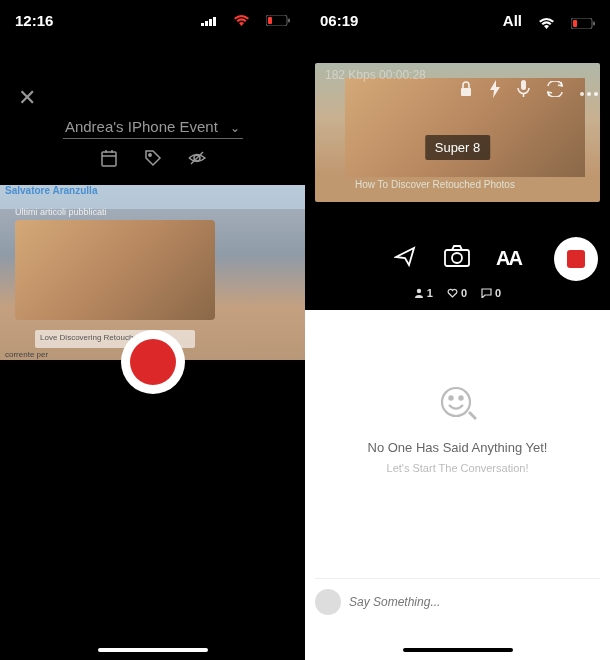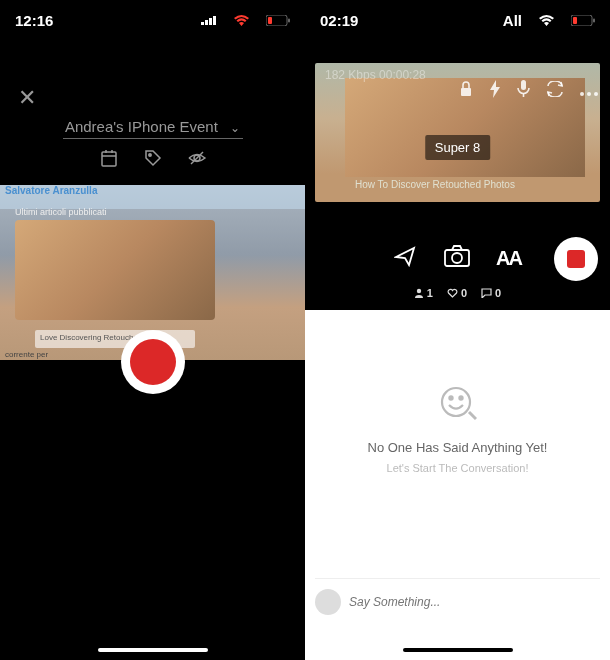--- a/index.html
+++ b/index.html
@@ -1,19 +1,19 @@
 <!DOCTYPE html>
 <html><head>
   <meta charset="utf-8">
   <style>
     * { margin:0; padding:0; box-sizing:border-box; font-family:-apple-system,BlinkMacSystemFont,sans-serif; }
     body { background:#000; width:610px; height:660px; display:flex; overflow:hidden; }
     .screen { position:relative; width:305px; height:660px; background:#000; }
     .statusbar { height:40px; display:flex; justify-content:space-between; align-items:center; padding:0 15px; color:#fff; font-size:15px; font-weight:600; }
-    .status-right { display:flex; align-items:center; gap:17px; }
+    .status-right { display:flex; align-items:flex-end; gap:17px; }
     .signal-icon, .wifi-icon, .battery-icon, .all-icon { display:inline-flex; }
     .battery-icon svg { color:#ff3b30; }
     .close-icon { position:absolute; top:85px; left:18px; color:#999; font-size:22px; }
     .event-title-row { position:absolute; top:118px; left:0; right:0; text-align:center; color:#999; font-size:15px; }
     .event-title-row .chev { margin-left:8px; font-size:12px; }
     .underline { width:180px; height:1px; background:#666; margin:3px auto 0; }
     .toolbar-icons { position:absolute; top:148px; left:0; right:0; display:flex; justify-content:center; gap:24px; color:#999; }
     .preview-left { position:absolute; top:185px; left:0; right:0; height:175px; background:linear-gradient(180deg,#aab5c0 0%,#909ba8 40%,#c4a080 70%,#b89878 100%); overflow:hidden; }
     .preview-left::before { content:""; position:absolute; top:0; left:0; right:0; height:24px; background:rgba(200,225,245,0.5); }
     .preview-left-bar { position:absolute; top:0; left:5px; color:#4a90d0; font-size:10px; font-weight:600; }
@@ -112,21 +112,21 @@
 
   <div class="golive-circle">
     <div class="golive-inner"></div>
   </div>
 
   <div class="home-indicator"></div>
 </div>
 
 <div class="screen">
   <div class="statusbar">
-    <span>02:19</span>
+    <span>06:19</span>
     <div class="status-right">
       <span class="all-icon">All</span>
       <span class="wifi-icon">
           <svg width="15" height="11" viewBox="0 0 15 11">
             <path d="M7.5 11 L5 8 Q7.5 6 10 8 Z M2.5 5.5 Q7.5 1 12.5 5.5 L11 7 Q7.5 3.8 4 7 Z M0 3 Q7.5 -3 15 3 L13.5 4.5 Q7.5 -0.5 1.5 4.5 Z" fill="#fff"></path>
           </svg>
         </span>
       <span class="battery-icon">
           <svg width="24" height="11" viewBox="0 0 24 11">
             <rect x="0" y="0" width="21" height="11" rx="2.5" fill="none" stroke="#fff" stroke-opacity="0.4"></rect>

